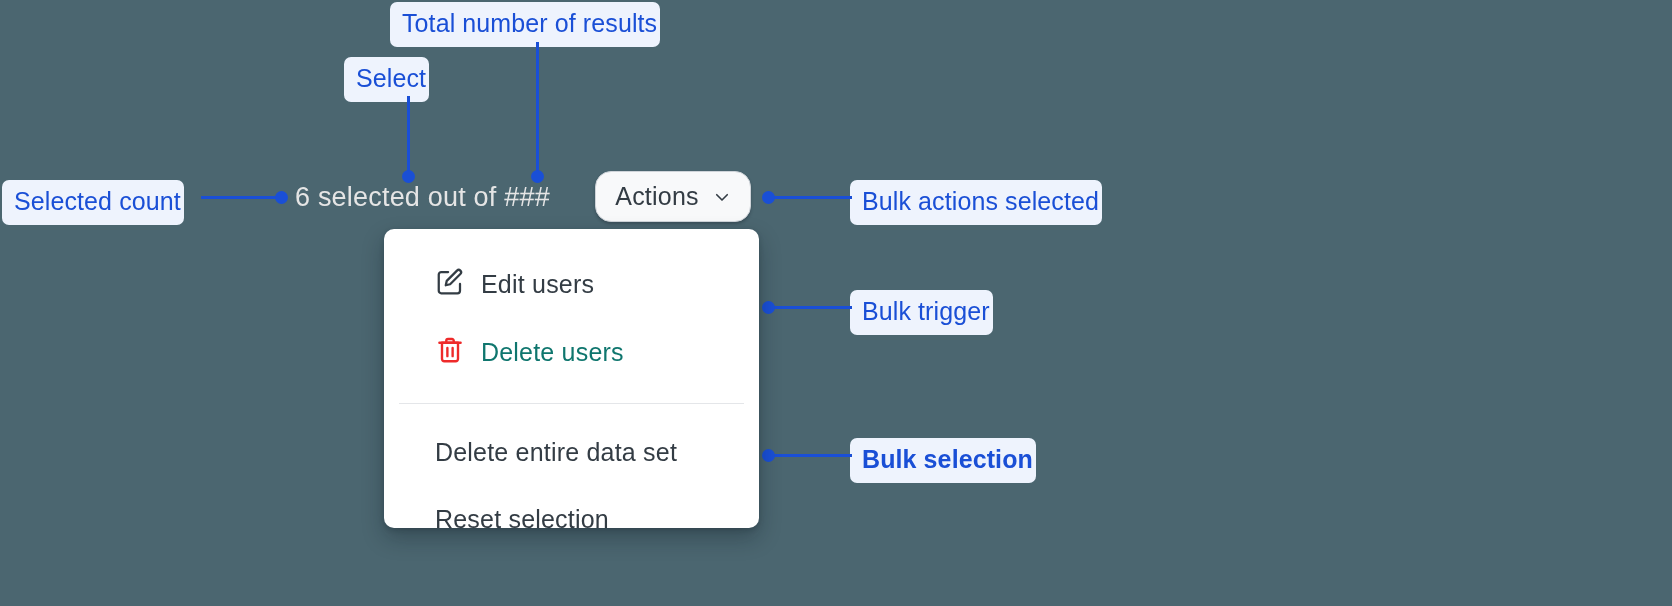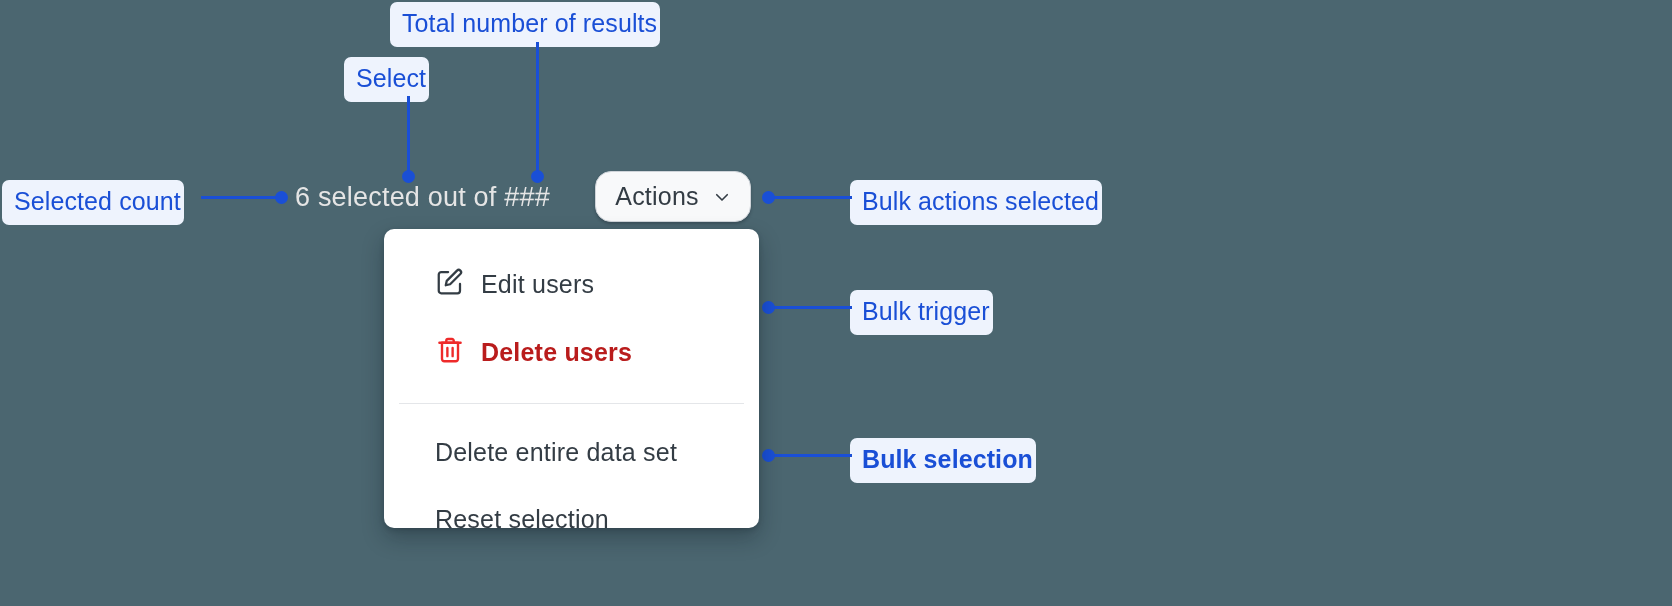--- a/index.html
+++ b/index.html
@@ -130,21 +130,21 @@
     margin-right: 16px;
     display: block;
   }
   .menu-item .mi-label {
     font-size: 25px;
     line-height: 1;
     letter-spacing: 0.2px;
     white-space: nowrap;
   }
   .menu-item.neutral .mi-label { color: #333c44; }
-  .menu-item.danger  .mi-label { color: #b91c1c; font-weight: bold; }
+  .menu-item.danger  .mi-label { color: #0f766e; }
   .menu-item.plain { padding-left: 31px; }
 
   .menu-divider {
     position: absolute;
     left: 15px;
     top: 174px;
     width: 345px;
     height: 1px;
     background: #e4e6e9;
   }

